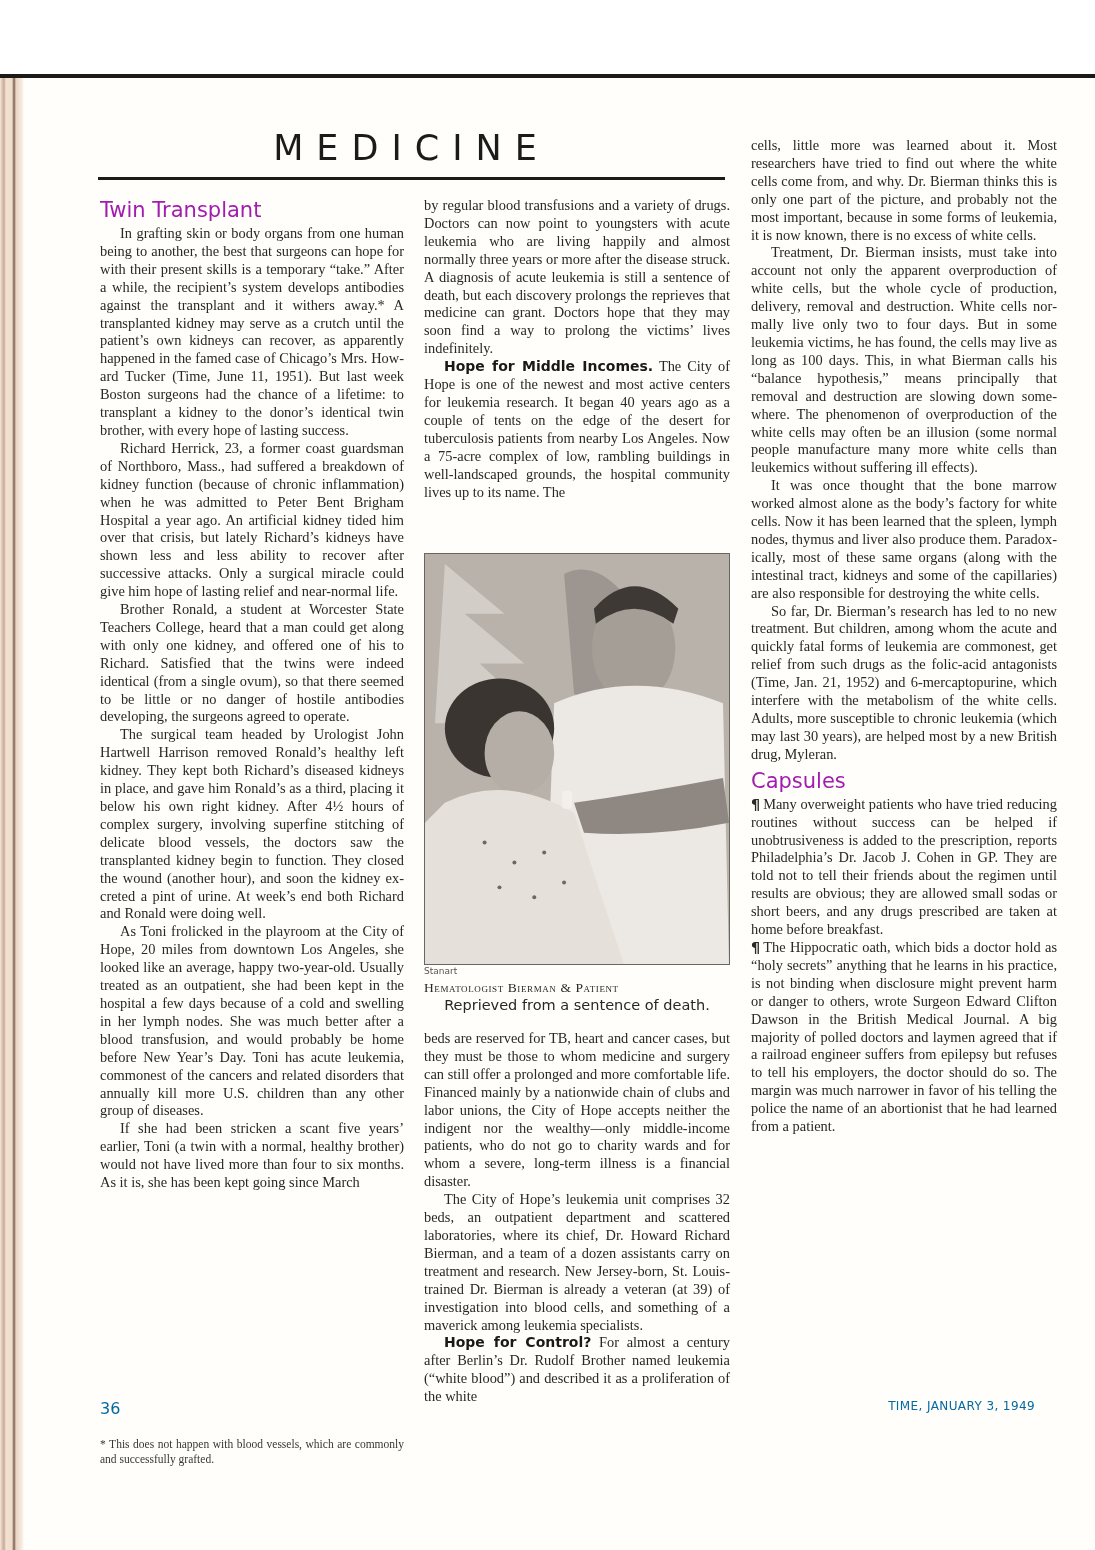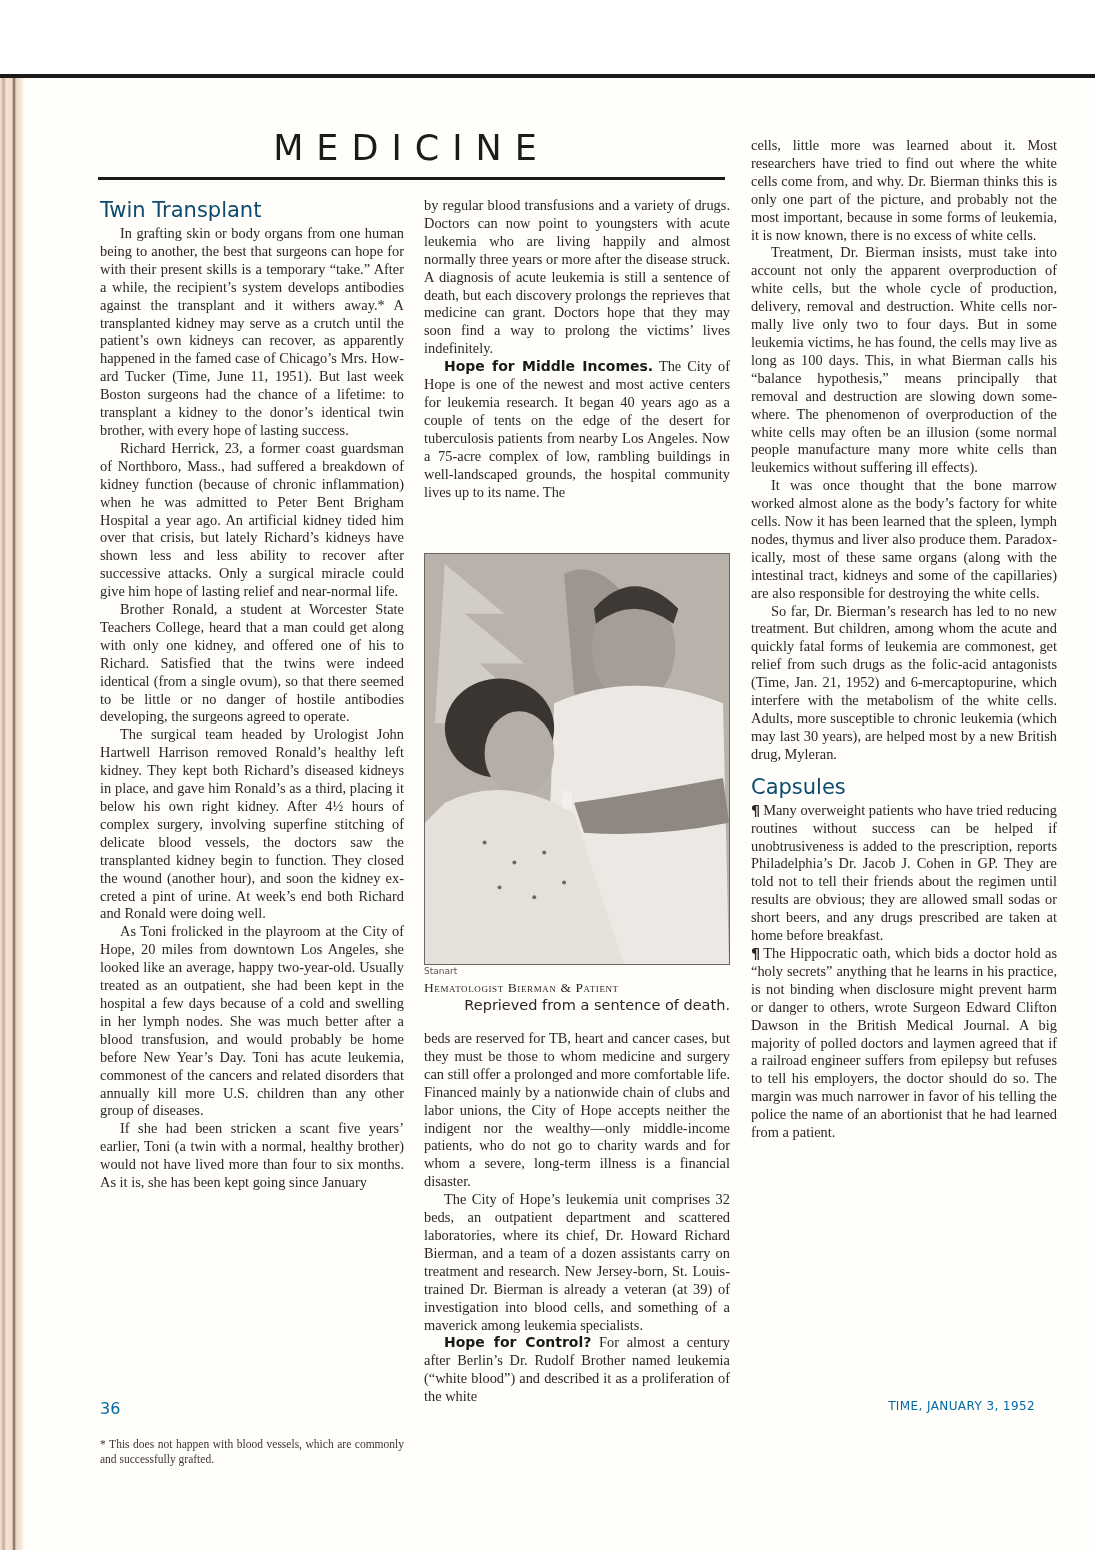--- a/index.html
+++ b/index.html
@@ -17,34 +17,34 @@
     font-family: "DejaVu Sans", "Liberation Sans", sans-serif; font-size: 35px; letter-spacing: 13px;
     color: #1d1b19; font-weight: normal; }
   .mast-rule { position: absolute; left: 98px; top: 177px; width: 627px; height: 3px; background: #1d1b19; }
   .col { position: absolute; font-size: 14.4px; line-height: 17.9px; text-align: justify; hyphens: manual; }
   .col p { margin: 0; text-indent: 20px; }
   .col p.noindent { text-indent: 0; }
   .col1 { left: 100px; top: 197px; width: 304px; }
   .col2a { left: 424px; top: 197px; width: 306px; }
   .col2b { left: 424px; top: 1030px; width: 306px; }
   .col3 { left: 751px; top: 137px; width: 306px; }
-  .hed { font-family: "DejaVu Sans", "Liberation Sans", sans-serif; font-size: 21px; line-height: 26px; color: #0c4a6e; margin: 0 0 2px 0; font-weight: normal; }
+  .hed { font-family: "DejaVu Sans", "Liberation Sans", sans-serif; font-size: 21px; line-height: 26px; color: #a21caf; margin: 0 0 2px 0; font-weight: normal; }
   .col1 .hed { margin-top: 0; }
-  .hed.mid { margin-top: 10px; }
+  .hed.mid { margin-top: 4px; }
   .subhed { font-family: "DejaVu Sans", "Liberation Sans", sans-serif; font-size: 14px; color: #1b1917; font-weight: bold; }
   .footnote { position: absolute; left: 100px; top: 1437px; width: 304px; font-size: 11.5px; line-height: 15px; text-align: justify; color: #3a3633; }
   .photo { position: absolute; left: 424px; top: 553px; width: 306px; height: 412px;
     border: 1px solid #6b6560; box-sizing: border-box; overflow: hidden;
     background: linear-gradient(160deg, #c9c4be 0%, #a9a39c 35%, #8d8781 60%, #cfcac4 100%); }
   .photo svg { width: 100%; height: 100%; display: block; }
   .credit { position: absolute; left: 424px; top: 966px; width: 306px; text-align: left;
     font-family: "DejaVu Sans", "Liberation Sans", sans-serif; font-size: 9px; color: #5a5550; }
   .caption1 { position: absolute; left: 424px; top: 980px; width: 306px; 
     font-size: 13.5px; letter-spacing: 0.6px; font-variant: small-caps; color: #2a2724; }
-  .caption2 { position: absolute; left: 424px; top: 997px; width: 306px; text-align: right;
+  .caption2 { position: absolute; left: 424px; top: 997px; width: 306px; text-align: center;
     font-family: "DejaVu Sans", "Liberation Sans", sans-serif; font-size: 14.5px; color: #2a2724; }
   .pilcrow { font-family: "DejaVu Sans", sans-serif; font-weight: bold; margin-right: 3px; }
   .folio { position: absolute; top: 1399px; font-family: "DejaVu Sans", "Liberation Sans", sans-serif; color: #0369a1; }
   .folio-left { left: 100px; font-size: 16px; }
   .folio-right { right: 60px; font-size: 12px; letter-spacing: 0.4px; }
 </style>
 </head>
 <body>
 
 <div class="top-band"></div>
@@ -54,21 +54,21 @@
 <div class="masthead">MEDICINE</div>
 <div class="mast-rule"></div>
 
 <div class="col col1">
   <h2 class="hed">Twin Transplant</h2>
   <p>In grafting skin or body organs from one human being to another, the best that surgeons can hope for with their present skills is a temporary “take.” After a while, the recipient’s system develops antibod­ies against the transplant and it withers away.* A transplanted kidney may serve as a crutch until the patient’s own kid­neys can recover, as apparently happened in the famed case of Chicago’s Mrs. How­ard Tucker (Time, June 11, 1951). But last week Boston surgeons had the chance of a lifetime: to transplant a kidney to the donor’s identical twin brother, with every hope of lasting success.</p>
   <p>Richard Herrick, 23, a former coast guardsman of Northboro, Mass., had suf­fered a breakdown of kidney function (because of chronic inflammation) when he was admitted to Peter Bent Brigham Hospital a year ago. An artificial kidney tided him over that crisis, but lately Rich­ard’s kidneys have shown less and less ability to recover after successive attacks. Only a surgical miracle could give him hope of lasting relief and near-normal life.</p>
   <p>Brother Ronald, a student at Worcester State Teachers College, heard that a man could get along with only one kidney, and offered one of his to Richard. Satisfied that the twins were indeed identical (from a single ovum), so that there seemed to be little or no danger of hostile anti­bodies developing, the surgeons agreed to operate.</p>
   <p>The surgical team headed by Urologist John Hartwell Harrison removed Ronald’s healthy left kidney. They kept both Rich­ard’s diseased kidneys in place, and gave him Ronald’s as a third, placing it below his own right kidney. After 4½ hours of complex surgery, involving superfine stitching of delicate blood vessels, the doctors saw the transplanted kidney be­gin to function. They closed the wound (another hour), and soon the kidney ex­creted a pint of urine. At week’s end both Richard and Ronald were doing well.</p>
   <p>As Toni frolicked in the playroom at the City of Hope, 20 miles from down­town Los Angeles, she looked like an aver­age, happy two-year-old. Usually treated as an outpatient, she had been kept in the hospital a few days because of a cold and swelling in her lymph nodes. She was much better after a blood transfusion, and would probably be home before New Year’s Day. Toni has acute leukemia, commonest of the cancers and related dis­orders that annually kill more U.S. chil­dren than any other group of diseases.</p>
-  <p>If she had been stricken a scant five years’ earlier, Toni (a twin with a nor­mal, healthy brother) would not have lived more than four to six months. As it is, she has been kept going since January</p>
+  <p>If she had been stricken a scant five years’ earlier, Toni (a twin with a nor­mal, healthy brother) would not have lived more than four to six months. As it is, she has been kept going since March</p>
 </div>
 <div class="footnote">* This does not happen with blood vessels, which are commonly and successfully grafted.</div>
 
 <div class="col col2a">
   <p class="noindent">by regular blood transfusions and a vari­ety of drugs. Doctors can now point to youngsters with acute leukemia who are living happily and almost normally three years or more after the disease struck. A diagnosis of acute leukemia is still a sen­tence of death, but each discovery pro­longs the reprieves that medicine can grant. Doctors hope that they may soon find a way to prolong the victims’ lives indefinitely.</p>
   <p><span class="subhed">Hope for Middle Incomes.</span> <span>The City of Hope is one of the newest and most active centers for leukemia research. It began 40 years ago as a couple of tents on the edge of the desert for tuberculosis patients from nearby Los Angeles. Now a 75-acre complex of low, rambling build­ings in well-landscaped grounds, the hos­pital community lives up to its name. The</span></p>
 </div>
 
 <div class="photo">
   <svg viewBox="0 0 306 412" preserveAspectRatio="none">
@@ -105,13 +105,13 @@
   <p class="noindent">cells, little more was learned about it. Most researchers have tried to find out where the white cells come from, and why. Dr. Bierman thinks this is only one part of the picture, and probably not the most important, because in some forms of leu­kemia, it is now known, there is no excess of white cells.</p>
   <p>Treatment, Dr. Bierman insists, must take into account not only the apparent overproduction of white cells, but the whole cycle of production, delivery, re­moval and destruction. White cells nor­mally live only two to four days. But in some leukemia victims, he has found, the cells may live as long as 100 days. This, in what Bierman calls his “balance hy­pothesis,” means principally that removal and destruction are slowing down some­where. The phenomenon of overproduc­tion of the white cells may often be an illusion (some normal people manufacture many more white cells than leukemics without suffering ill effects).</p>
   <p>It was once thought that the bone mar­row worked almost alone as the body’s factory for white cells. Now it has been learned that the spleen, lymph nodes, thy­mus and liver also produce them. Paradox­ically, most of these same organs (along with the intestinal tract, kidneys and some of the capillaries) are also responsible for destroying the white cells.</p>
   <p>So far, Dr. Bierman’s research has led to no new treatment. But children, among whom the acute and quickly fatal forms of leukemia are commonest, get relief from such drugs as the folic-acid antagonists (Time, Jan. 21, 1952) and 6-mercaptopurine, which interfere with the metabolism of the white cells. Adults, more susceptible to chronic leukemia (which may last 30 years), are helped most by a new British drug, Myleran.</p>
   <h2 class="hed mid">Capsules</h2>
   <p class="noindent"><span class="pilcrow">¶</span><span>Many overweight patients who have tried reducing routines without success can be helped if unobtrusiveness is added to the prescription, reports Philadelphia’s Dr. Jacob J. Cohen in GP. They are told not to tell their friends about the regimen until results are obvious; they are al­lowed small sodas or short beers, and any drugs prescribed are taken at home before breakfast.</span></p>
   <p class="noindent"><span class="pilcrow">¶</span><span>The Hippocratic oath, which bids a doctor hold as “holy secrets” anything that he learns in his practice, is not binding when disclosure might prevent harm or danger to others, wrote Surgeon Edward Clifton Dawson in the British Medical Journal. A big majority of polled doctors and laymen agreed that if a rail­road engineer suffers from epilepsy but refuses to tell his employers, the doctor should do so. The margin was much nar­rower in favor of his telling the police the name of an abortionist that he had learned from a patient.</span></p>
 </div>
 
 <div class="folio folio-left">36</div>
-<div class="folio folio-right">TIME, JANUARY 3, 1952</div>
+<div class="folio folio-right">TIME, JANUARY 3, 1949</div>
 
 </body></html>

